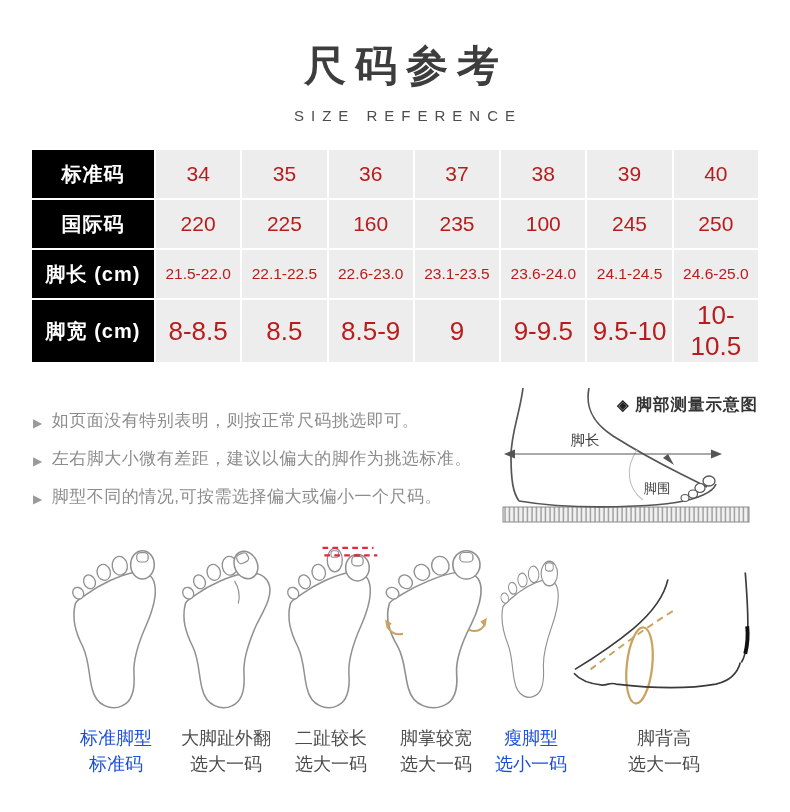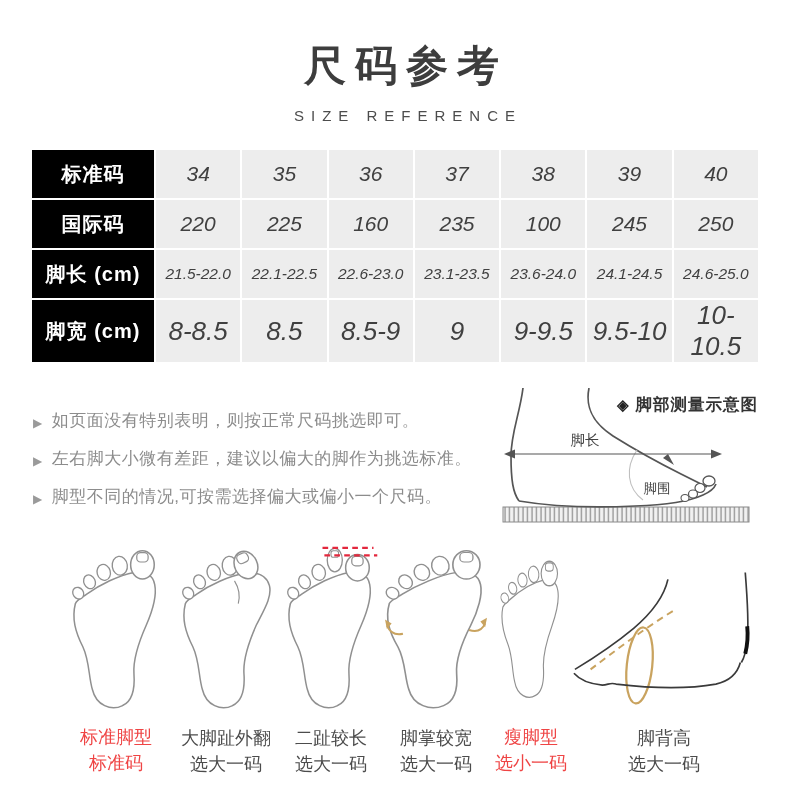--- a/index.html
+++ b/index.html
@@ -10,21 +10,21 @@
   
   .header { position:absolute; top:38px; left:0; width:790px; text-align:center; }
   .title { font-size:42px; font-weight:600; color:#3d3d3d; letter-spacing:9px; text-indent:9px;padding-left:13px; }
   .subtitle { margin-top:13px; font-size:15px; color:#4c4c4c; letter-spacing:7px; text-indent:7px;padding-left:19px; }
 
   
   .size-table { position:absolute; left:30px; top:148px; width:730px;
     border-collapse:separate; border-spacing:2px; table-layout:fixed; background:#fff; }
   .size-table th { width:122px; height:48px; background:#000; color:#fff;
     font-size:20px; font-weight:700; text-align:center; letter-spacing:1px; }
-  .size-table td { background:#ededed; color:#404040; text-align:center; height:48px;font-style:italic; }
+  .size-table td { background:#ededed; color:#b91c1c; text-align:center; height:48px; }
   .size-table tr:nth-child(1) td, .size-table tr:nth-child(2) td { font-size:21px; }
   .size-table tr:nth-child(3) td { font-size:15.5px; }
   .size-table tr:nth-child(4) td { font-size:26px; }
 
   
   .notes { position:absolute; left:33px; top:410px; }
   .note { display:flex; align-items:flex-start; margin-bottom:14px;
     font-size:17px; color:#8c8c8c; letter-spacing:0.5px; line-height:21px; }
   .note .bullet { font-size:12px; color:#9a9a9a; margin-right:9px; margin-top:3px; }
 
@@ -33,21 +33,21 @@
     font-size:16.5px; font-weight:700; color:#333; letter-spacing:1px; }
   .diagram-title .dicon { font-size:15px; margin-right:6px; color:#222; }
   .diagram-svg { position:absolute; left:485px; top:388px; }
   .svg-cjk-label { font-family:"Liberation Sans", sans-serif; }
 
   
   .feet { position:absolute; left:0; top:545px; width:790px; height:267px; }
   .fig { position:absolute; top:0; text-align:center; }
   .fig .art { height:170px; display:flex; align-items:flex-end; justify-content:center; }
   .fig .label { margin-top:10px; font-size:18px; line-height:26px; color:#4c4c4c; }
-  .fig.gold .label { color:#ef4444;font-family:Liberation Mono, monospace; }
+  .fig.gold .label { color:#1d4ed8; }
   #fig1 { left:55px;  width:122px; }
   #fig2 { left:170px; width:112px; }
   #fig3 { left:277px; width:108px; }
   #fig4 { left:380px; width:112px; }
   #fig5 { left:486px; width:90px;  }
   #fig6 { left:568px; width:192px; }
 </style>
 </head>
 <body>
 

